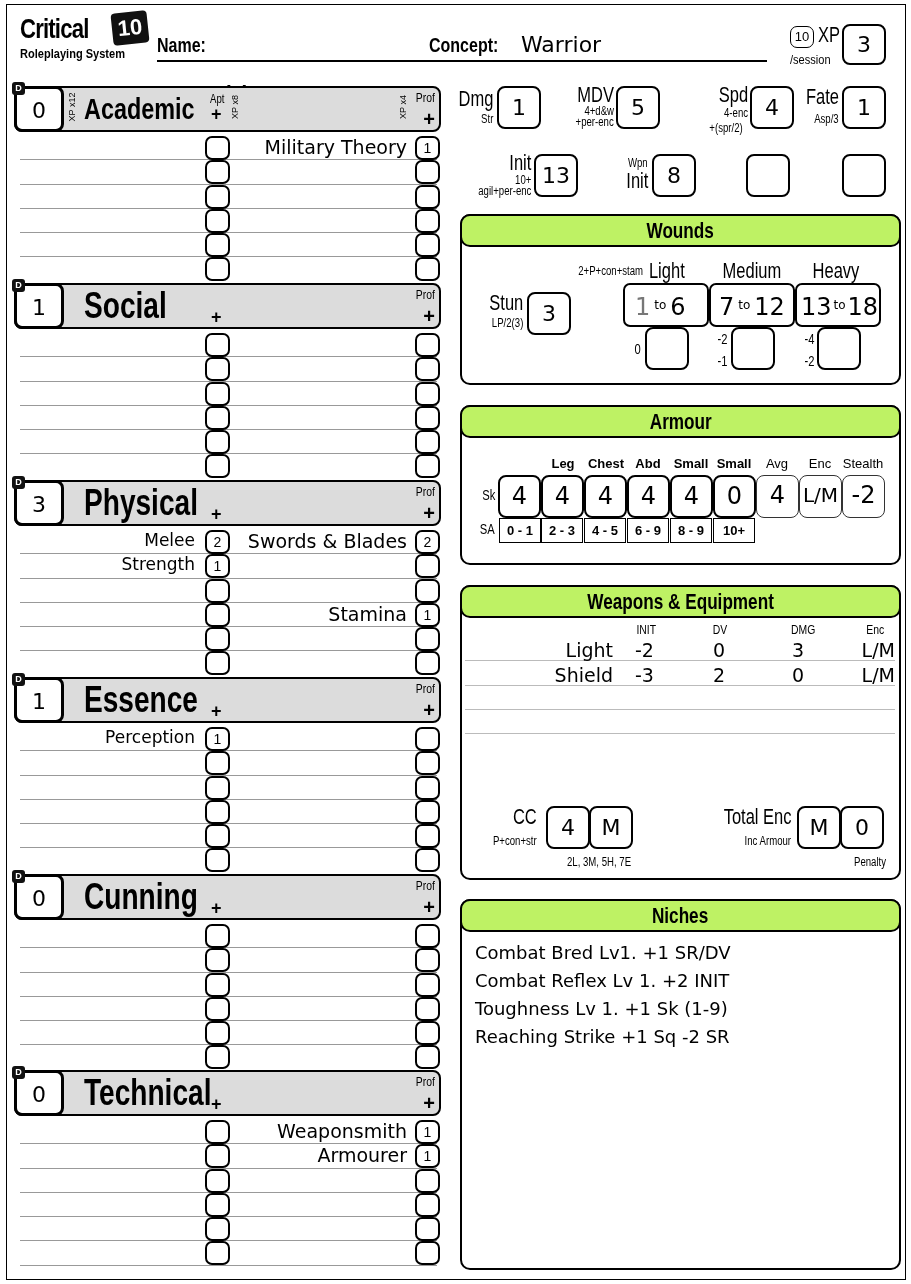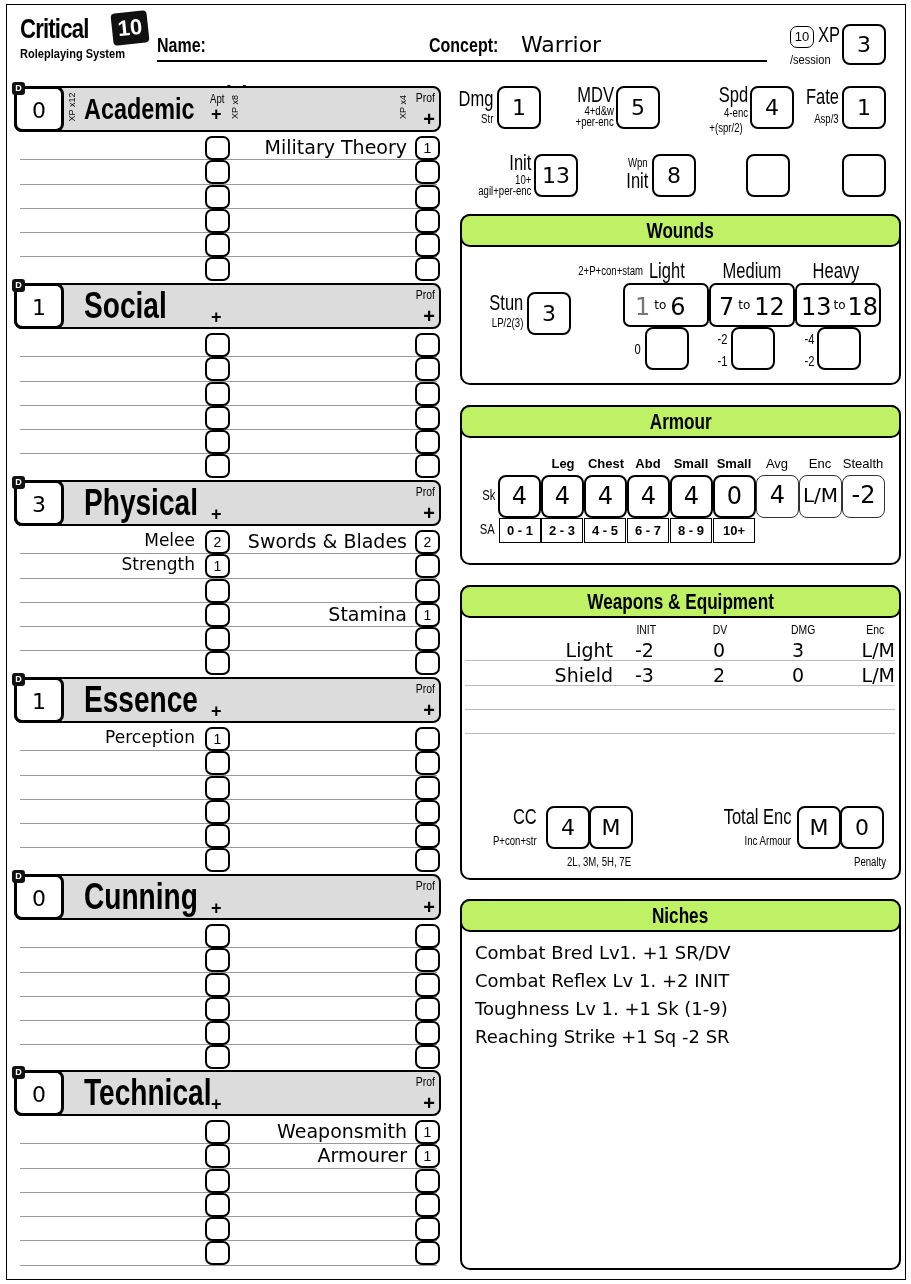--- a/index.html
+++ b/index.html
@@ -178,21 +178,21 @@
 <div class="arm-box" style="left:627px;">4</div>
 <div class="arm-box" style="left:670px;">4</div>
 <div class="arm-box" style="left:713px;">0</div>
 <div class="arm-box lt" style="left:756px;">4</div>
 <div class="arm-box lt" style="left:799px;font-size:20px;">L/M</div>
 <div class="arm-box lt" style="left:842px;">-2</div>
 
 <div class="sa-cell" style="left:499px;">0 - 1</div>
 <div class="sa-cell" style="left:541px;">2 - 3</div>
 <div class="sa-cell" style="left:584px;">4 - 5</div>
-<div class="sa-cell" style="left:627px;">6 - 7</div>
+<div class="sa-cell" style="left:627px;">6 - 9</div>
 <div class="sa-cell" style="left:670px;">8 - 9</div>
 <div class="sa-cell" style="left:713px;">10+</div>
 
 <div class="panel" style="top:585px;height:295px;">
   <div class="panel-head"><span>Weapons &amp; Equipment</span></div>
 </div>
 <span class="weap-h" style="left:634px;">INIT</span>
 <span class="weap-h" style="left:711px;">DV</span>
 <span class="weap-h" style="left:788px;">DMG</span>
 <span class="weap-h" style="left:864px;">Enc</span>

